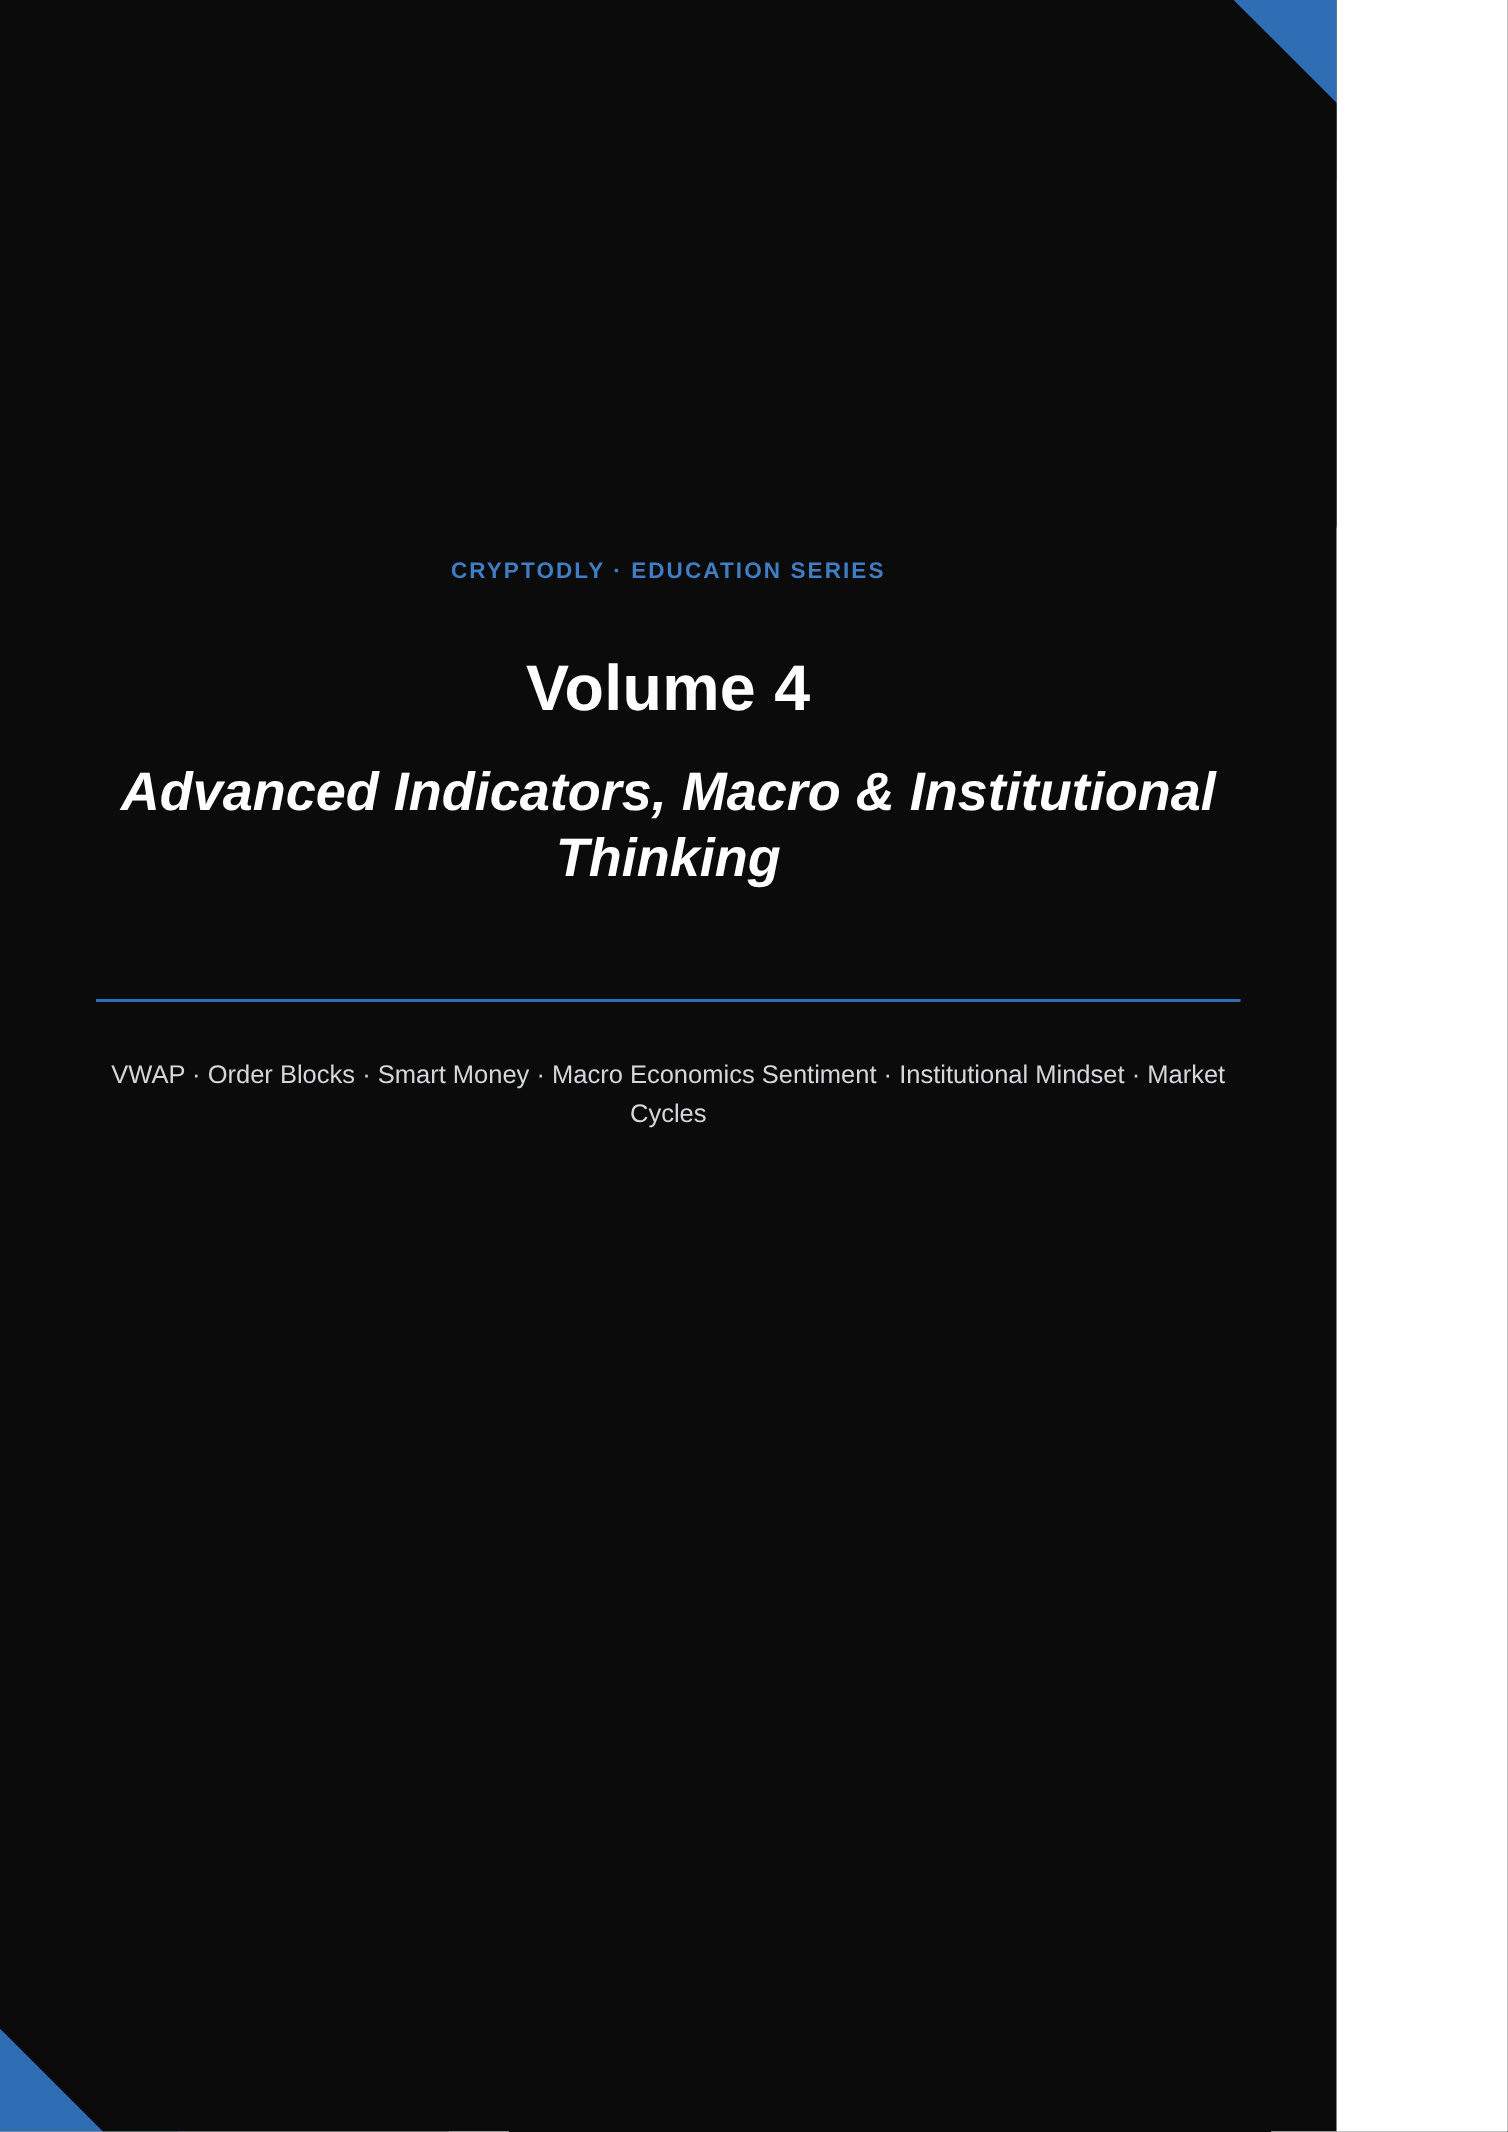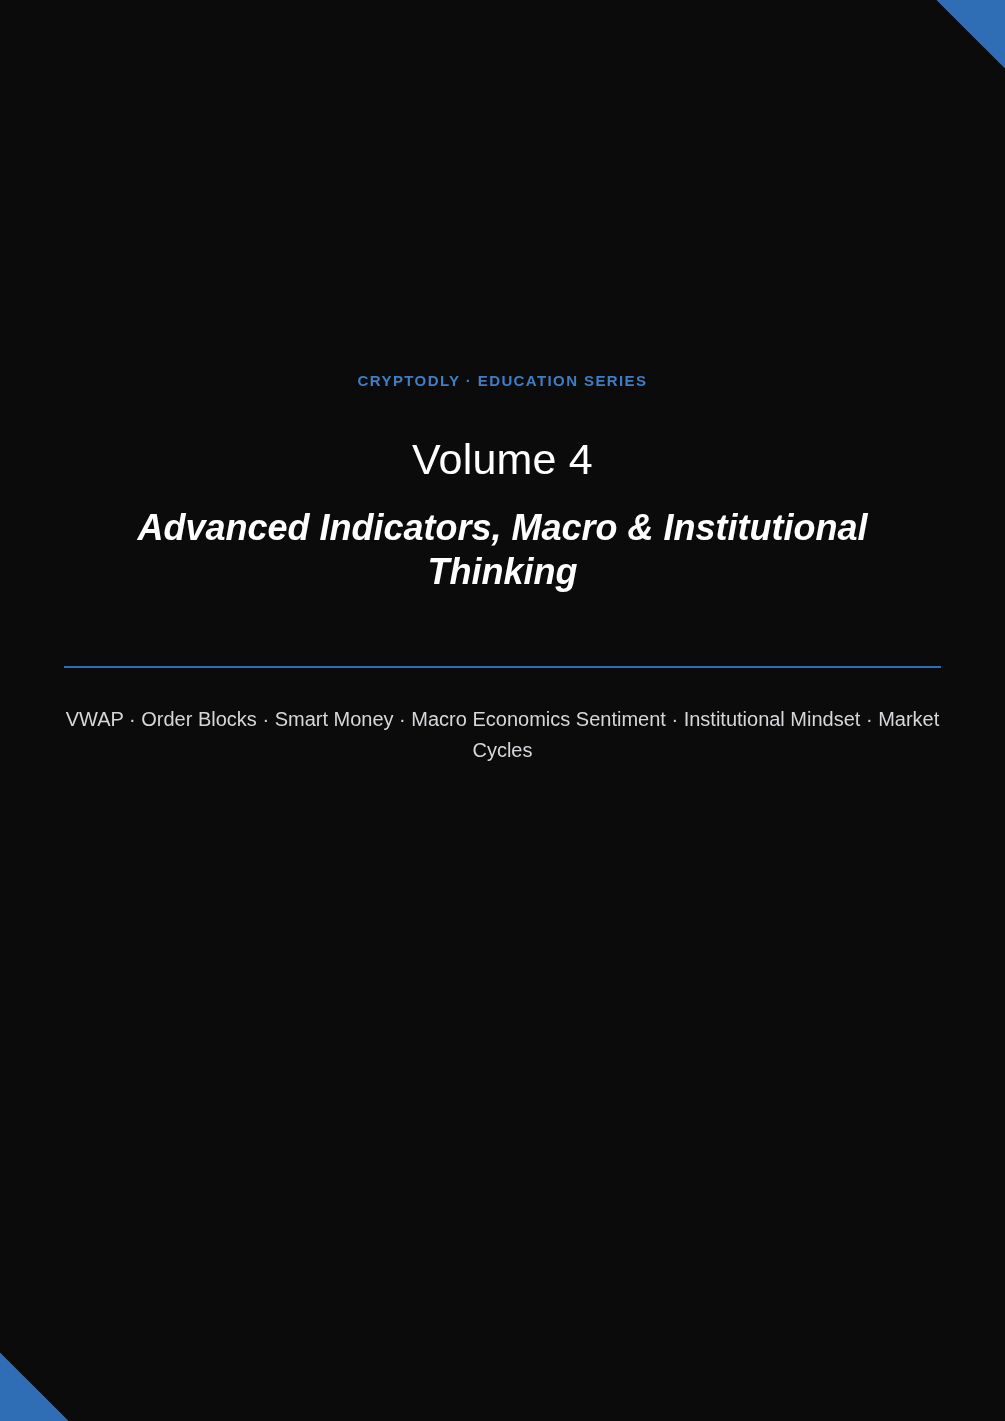--- a/index.html
+++ b/index.html
@@ -2,21 +2,21 @@
 <html><head>
 <meta charset="utf-8">
 <style>
   html, body {
     margin: 0;
     padding: 0;
     background: #ffffff;
   }
   .page {
     position: relative;
-    width: 1005px;
+    width: 891px;
     height: 1421px;
     background: #0b0b0c;
     overflow: hidden;
     font-family: "Liberation Sans", sans-serif;
   }
 
   
   .corner {
     position: absolute;
     pointer-events: none;
@@ -118,21 +118,21 @@
   .eyebrow {
     color: #3f7ec4;
     font-size: 15px;
     font-weight: bold;
     letter-spacing: 1.4px;
     margin: 0 0 46px 0;
   }
   .volume {
     color: #ffffff;
     font-size: 43px;
-    font-weight: normal;
+    font-weight: bold;
     margin: 0 0 22px 0;
     letter-spacing: 0.2px;
   }
   .subtitle {
     color: #ffffff;
     font-size: 36px;
     font-weight: bold;
     font-style: italic;
     line-height: 1.22;
     margin: 5px auto;
@@ -146,21 +146,21 @@
   .tagline {
     color: #ffffff;
     font-size: 19px;
     font-weight: bold;
     line-height: 1.45;
     margin: 70px auto 0 auto;
     max-width: 920px;
   }
   .topics {
     color: #d5d7da;
-    font-size: 20px;
+    font-size: 17px;
     line-height: 1.55;
     margin: 36px auto 0 auto;
     max-width: 900px;
     font-weight: normal;
   }
 </style>
 </head>
 <body>
 
 <div class="page">

